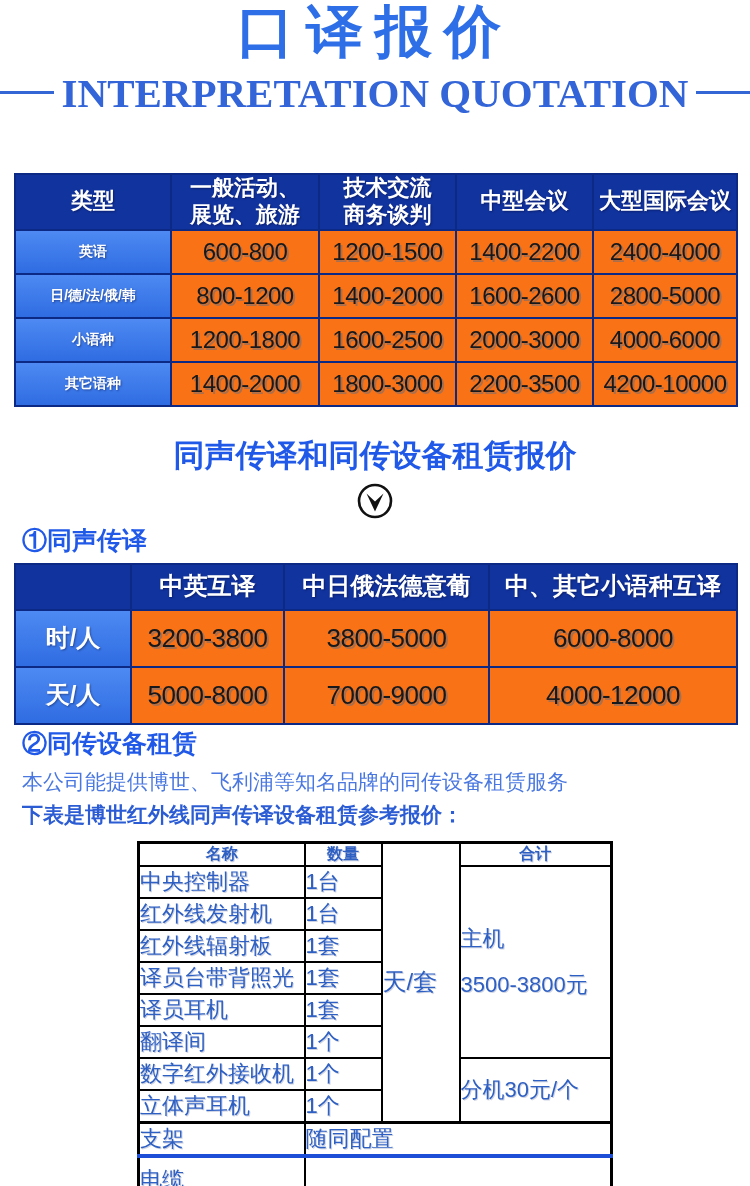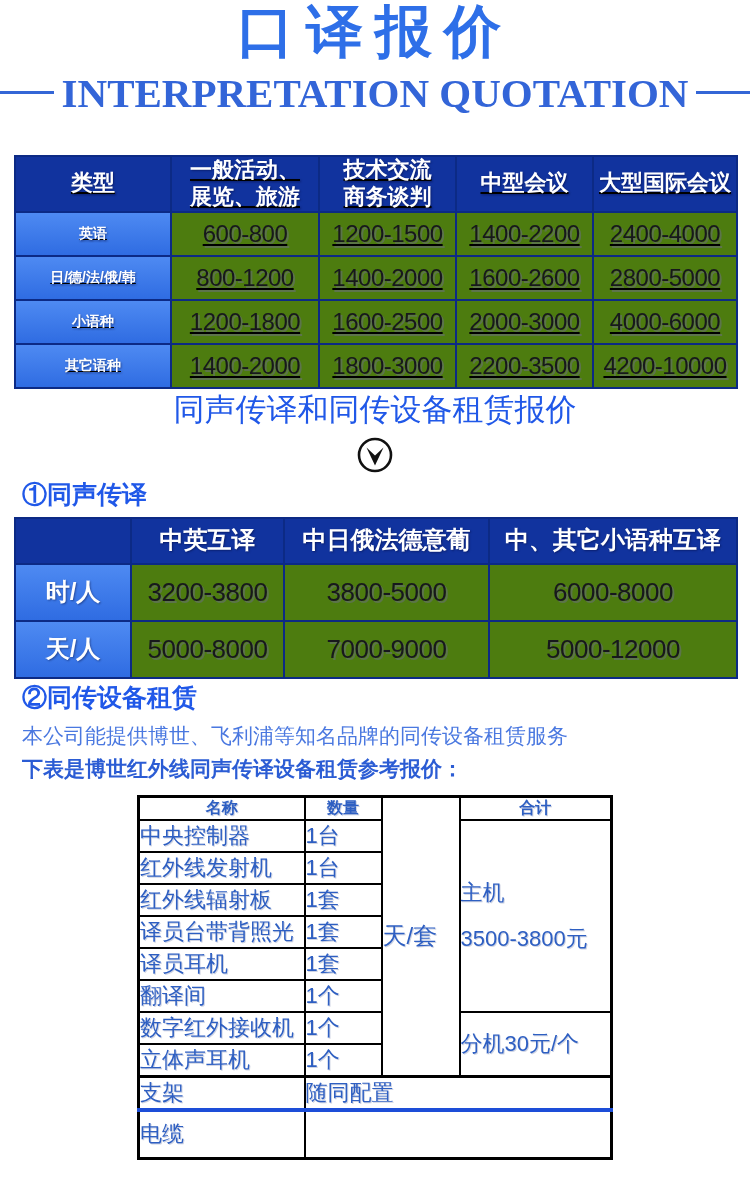--- a/index.html
+++ b/index.html
@@ -33,36 +33,36 @@
     background:#11339e; color:#ffffff; font-weight:bold;
     font-size:22px; text-align:center; white-space:pre-line;
     text-shadow:1px 1px 2px rgba(0,0,40,.4); line-height:1.2;
   }
   .quote td.rowhead {
     background:linear-gradient(180deg,#4e8af2 0%, #2f6ce2 100%);
     color:#ffffff; font-weight:bold; font-size:14px; text-align:center;
     text-shadow:1px 1px 2px rgba(0,0,40,.4);
   }
   .quote td.val {
-    background:#4d7c0f; color:#17181c; font-size:24px; text-align:center;
+    background:#f97316; color:#17181c; font-size:24px; text-align:center;
     letter-spacing:-0.5px; text-shadow:2px 2px 0 rgba(105,110,125,.55);
   }
-  table.t1 { margin-top:38px;text-decoration:underline; }
+  table.t1 { margin-top:56px; }
   .t1 thead th { height:56px; }
   .t1 tbody tr { height:44px; }
   table.t2 { margin-top:6px; }
   .t2 thead th { height:46px; font-size:24px; }
   .t2 tbody tr { height:57px;border-radius:14px; }
   .t2 td.rowhead { font-size:24px; }
   .t2 td.val { font-size:26px; }
 
   
   .section-title {
-    text-align:center;
-    font-size:31px; font-weight:normal; color:#2058e8;
+    margin-top:28px; text-align:center;
+    font-size:31px; font-weight:bold; color:#2058e8;
   }
   .arrow-wrap { text-align:center; margin-top:5px; height:40px; }
   .sub-heading {
     margin:2px 0 0 22px; font-size:25px; font-weight:bold; color:#2058e8;
   }
   .sub-heading.second { }
   .desc { margin:8px 0 0 22px; font-size:21px; color:#4a78e0; }
   .desc-bold { margin:5px 0 0 22px; font-size:21px; font-weight:bold; color:#2b5cd4; }
 
   
@@ -172,21 +172,21 @@
       <tr>
         <td class="rowhead">时/人</td>
         <td class="val">3200-3800</td>
         <td class="val">3800-5000</td>
         <td class="val">6000-8000</td>
       </tr>
       <tr>
         <td class="rowhead">天/人</td>
         <td class="val">5000-8000</td>
         <td class="val">7000-9000</td>
-        <td class="val">5000-12000</td>
+        <td class="val">4000-12000</td>
       </tr>
     </tbody>
   </table>
 
   <div class="sub-heading second">②同传设备租赁</div>
   <div class="desc">本公司能提供博世、飞利浦等知名品牌的同传设备租赁服务</div>
   <div class="desc-bold">下表是博世红外线同声传译设备租赁参考报价：</div>
 
   <table class="equip">
     <colgroup>

